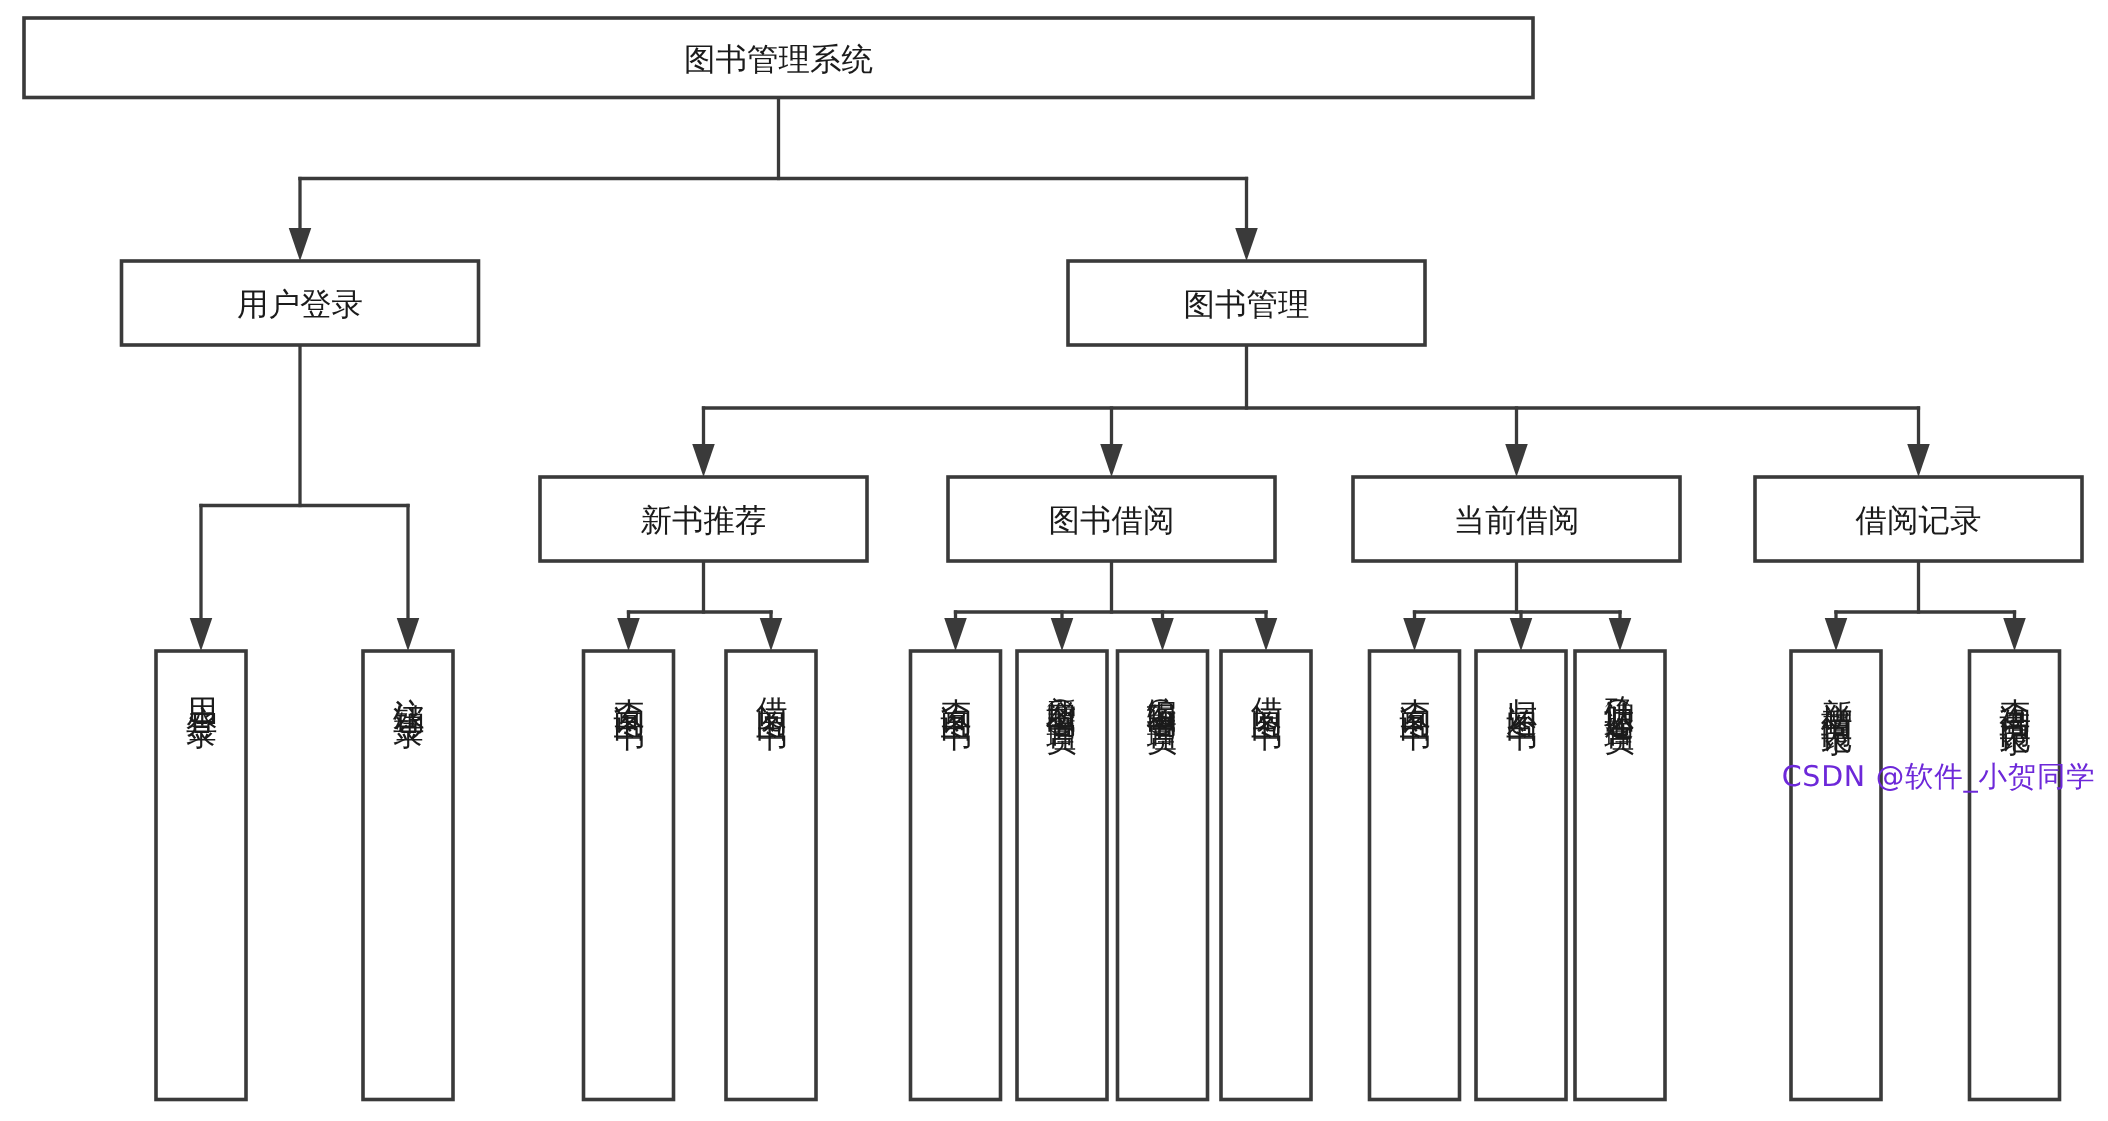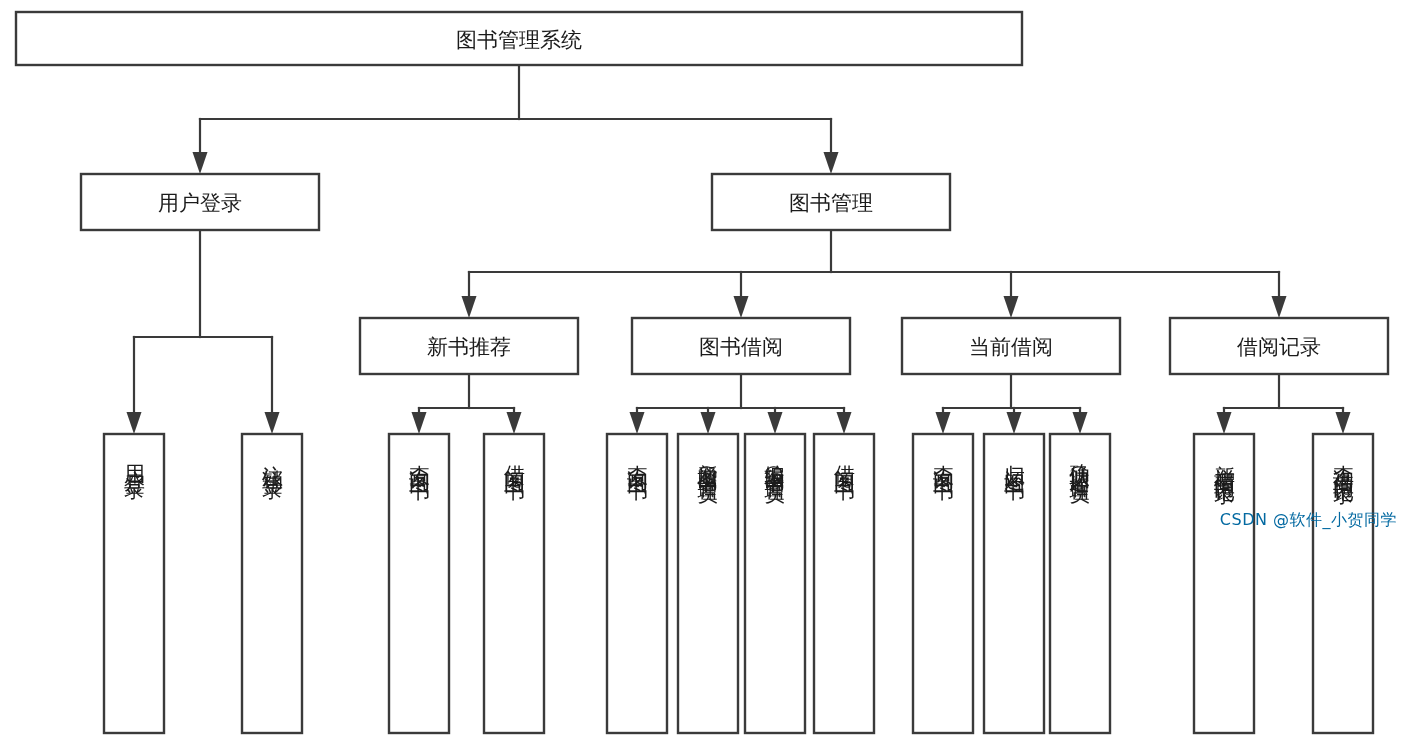--- a/index.html
+++ b/index.html
@@ -65,22 +65,22 @@
     line-height: 1;
     letter-spacing: 5px;
     color: #1b1b1b;
     white-space: nowrap;
   }
   .watermark {
     position: absolute;
     right: 8px;
     bottom: 4px;
     font-family: "DejaVu Sans", "Liberation Sans", sans-serif;
-    font-size: 16px;
-    color: #0369a1;
+    font-size: 19px;
+    color: #6d28d9;
     letter-spacing: 0.5px;
     white-space: nowrap;
     text-align: right;
   }
 </style>
 </head>
 <body>
 
 <div id="diagram-root">
 

